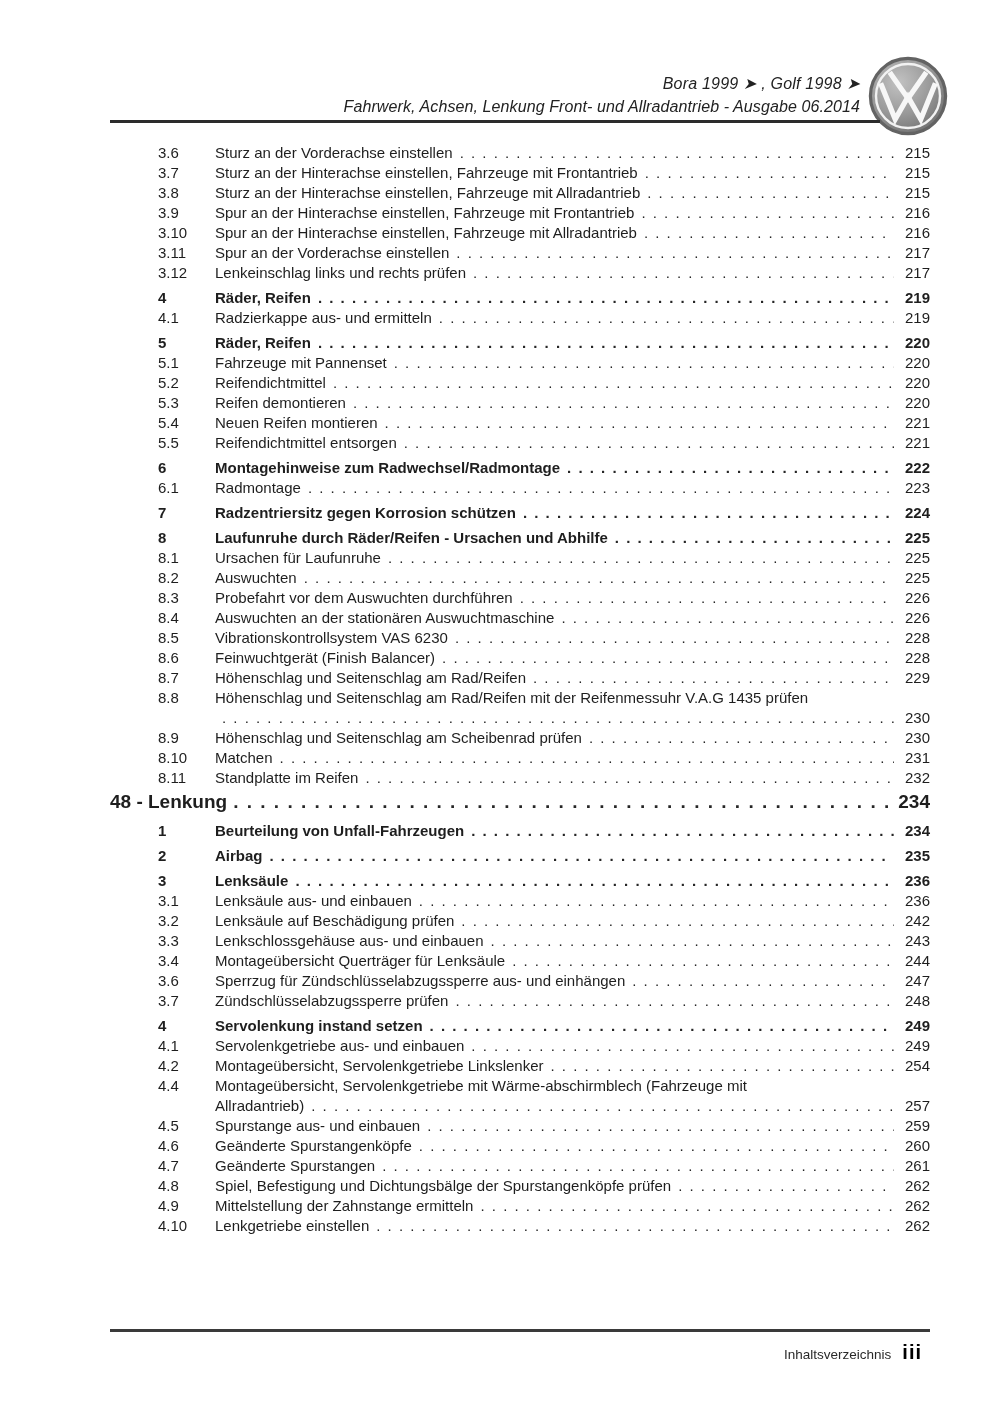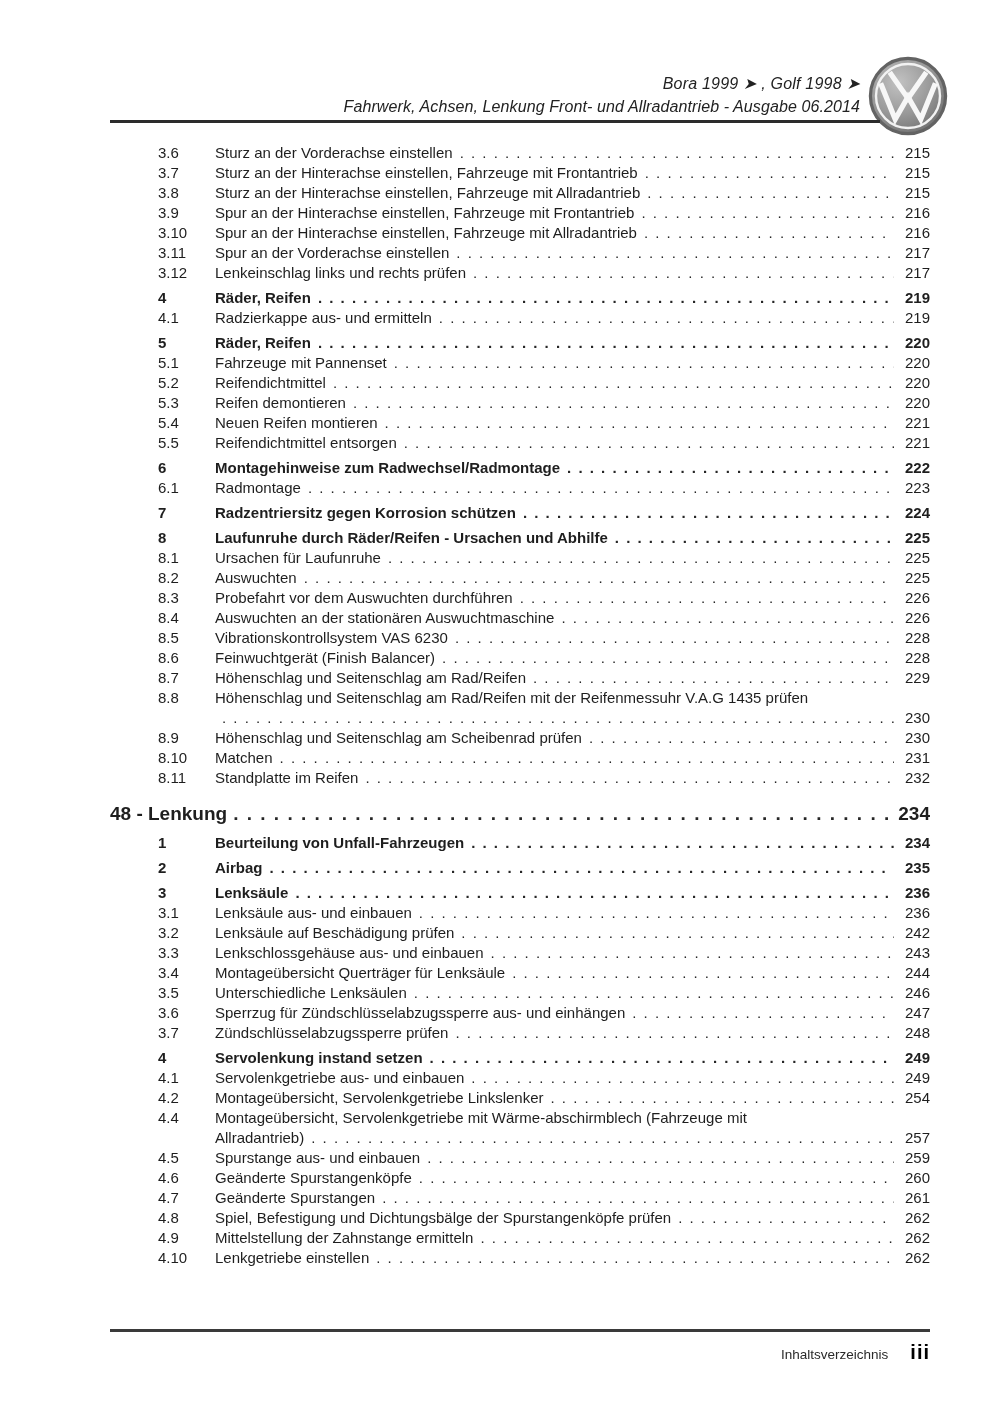--- a/index.html
+++ b/index.html
@@ -81,45 +81,44 @@
     text-align: right;
   }
   .toc-row.section {
     font-weight: bold;
     margin-top: 5px;
   }
   .toc-row.chapter {
     font-weight: bold;
     font-size: 19px;
     line-height: 28px;
-    margin-top: 12px;
     margin-bottom: 4px;
     padding-left: 0;
   }
   .toc-row.chapter .dots { padding: 0 0 0 6px; }
   .toc-row.cont { margin-top: 0; }
 
   
   .footer-rule {
     position: absolute;
     top: 1329px;
     left: 110px;
     width: 820px;
     height: 3px;
     background: #3a3a3a;
   }
   .footer-text {
     position: absolute;
     top: 1341px;
-    left: 110px;
+    left: 102px;
     width: 820px;
     display: flex;
     justify-content: flex-end;
     align-items: baseline;
-    gap: 22px;
+    gap: 11px;
   }
   .footer-label { font-size: 13.5px; color: #2a2a2a; }
   .footer-page { font-size: 20px; font-weight: bold; color: #000000; letter-spacing: 1px; }
 </style>
 </head>
 <body>
 
 <div class="page">
 
   <div class="header-text">
@@ -372,26 +371,20 @@
     <span class="dots"></span>
     <span class="pg">243</span>
   </div>
       <div class="toc-row subsection">
     <span class="num">3.4</span>
     <span class="title">Montageübersicht Querträger für Lenksäule</span>
     <span class="dots"></span>
     <span class="pg">244</span>
   </div>
       <div class="toc-row subsection">
-    <span class="num">3.5</span>
-    <span class="title">Unterschiedliche Lenksäulen</span>
-    <span class="dots"></span>
-    <span class="pg">246</span>
-  </div>
-      <div class="toc-row subsection">
     <span class="num">3.6</span>
     <span class="title">Sperrzug für Zündschlüsselabzugssperre aus- und einhängen</span>
     <span class="dots"></span>
     <span class="pg">247</span>
   </div>
       <div class="toc-row subsection">
     <span class="num">3.7</span>
     <span class="title">Zündschlüsselabzugssperre prüfen</span>
     <span class="dots"></span>
     <span class="pg">248</span>

